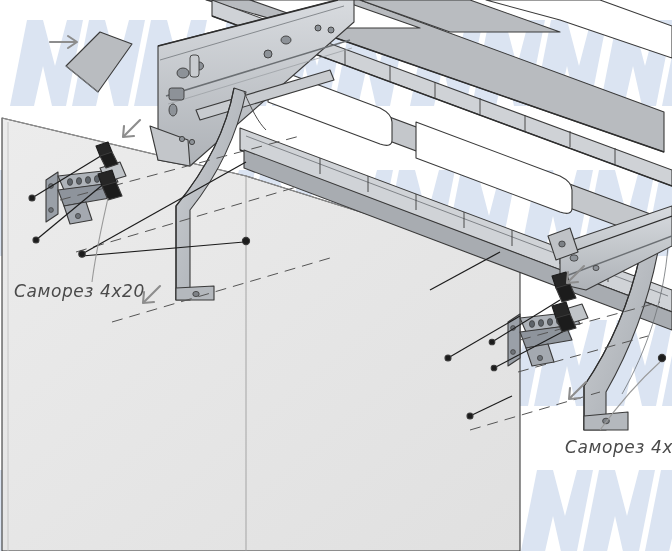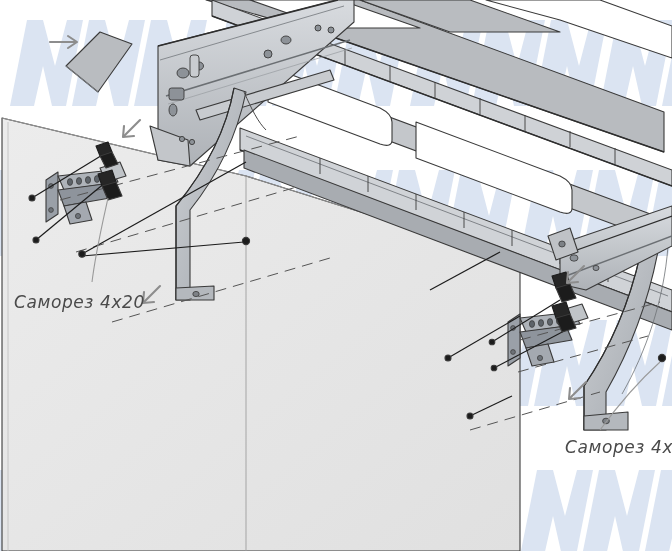--- a/index.html
+++ b/index.html
@@ -297,17 +297,17 @@
         </g>
         <g>
           <path d="M586,382 L570,398"></path>
             <path d="M570,388 L569,399 L580,398"></path>
         </g>
       </g>
 
     </g>
   </svg>
 
-  <div class="lbl" style="left:14px;top:292px;font-style:italic;">Саморез 4x20</div>
+  <div class="lbl" style="left:14px;top:281px;font-style:italic;">Саморез 4x20</div>
 
   <div class="lbl" style="left:565px;top:437px;">Саморез 4x16</div>
 
 </div>
 
 </body></html>

